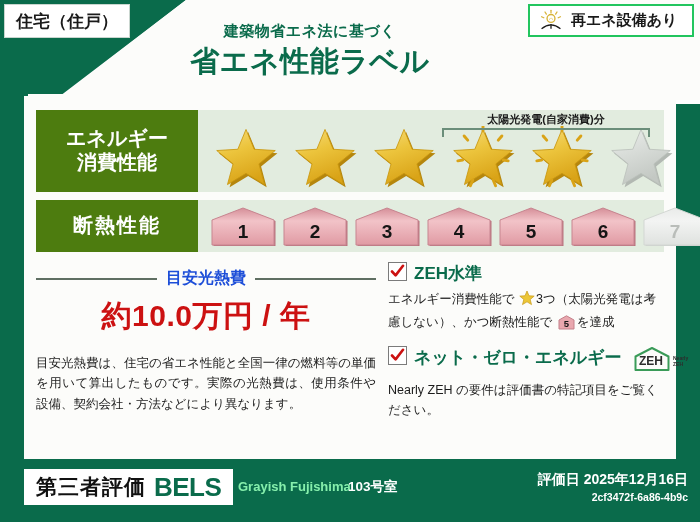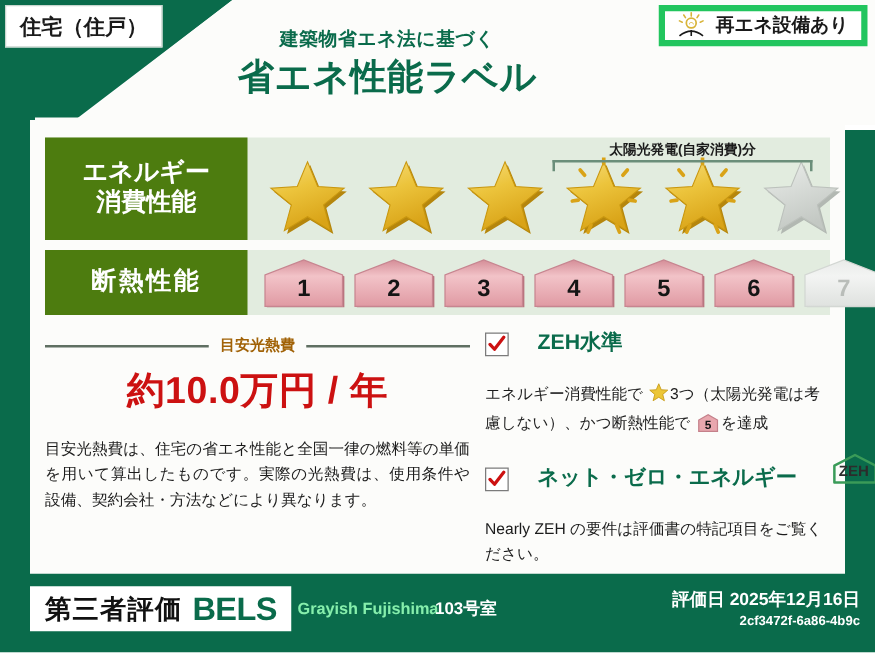--- a/index.html
+++ b/index.html
@@ -25,21 +25,21 @@
     font-size: 17px; font-weight: bold; color: #1a1a1a;
     letter-spacing: 0px;
     z-index: 6;
   }
 
   
   .renew-chip {
     position: absolute; right: 6px; top: 4px;
     height: 33px; min-width: 166px;
     background: #ffffff;
-    border: 5px solid #22c55e;
+    border: 2px solid #22c55e;
     display: flex; align-items: center; gap: 7px;
     padding: 0 10px 0 8px;
     z-index: 6;
   }
   .renew-chip .label {
     font-size: 15px; font-weight: bold; color: #1a1a1a;
   }
   .sun-icon { width: 26px; height: 24px; display:block; }
 
   
@@ -139,47 +139,47 @@
 
   .col-left  { position: absolute; left: 0;   top: 0; width: 340px; }
   .col-right { position: absolute; left: 352px; top: 0; width: 276px; }
 
   .cost-head {
     display: flex; align-items: center; gap: 9px;
     margin: 6px 0 0 0;
   }
   .cost-head .rule { flex: 1; height: 2px; background: #5f6f62; }
   .cost-head .txt {
-    font-size: 12px; font-weight: bold; color: #a16207; white-space: nowrap;
+    font-size: 16px; font-weight: bold; color: #1d4ed8; white-space: nowrap;
   }
   .cost-value {
     text-align: center; margin-top: 7px;
     font-size: 30px; font-weight: bold; color: #cc1111;
     letter-spacing: 0.5px;
   }
   .cost-note {
     margin-top: 16px; font-size: 12.5px; color: #1c1c1c;
     line-height: 1.62; text-align: justify;
   }
 
   .check-block { margin-bottom: 10px; }
-  .check-head { display: flex; align-items: flex-end; gap: 23px; }
+  .check-head { display: flex; align-items: flex-start; gap: 7px; }
   .checkbox {
     width: 19px; height: 19px; flex: 0 0 19px;
     border: 1.6px solid #7b7b7b; background: #ffffff;
     position: relative;
   }
   .checkbox svg { position: absolute; left: 1px; top: 1px; }
   .check-title {
     font-size: 17px; font-weight: bold; color: #0a6b4b;
     letter-spacing: 0px; white-space: nowrap;
   }
   .zeh-logo { margin-left: 3px; display:block; }
   .check-body {
-    margin-top: 20px; font-size: 12.5px; color: #1c1c1c;
+    margin-top: 4px; font-size: 12.5px; color: #1c1c1c;
     line-height: 1.6;
   }
   .inline-star { vertical-align: -3px; margin: 0 1px; }
   .inline-badge { vertical-align: -4px; margin: 0 2px; }
 
   
   .footer {
     position: absolute; left: 0; bottom: 0; width: 700px; height: 63px;
     z-index: 5;
   }

